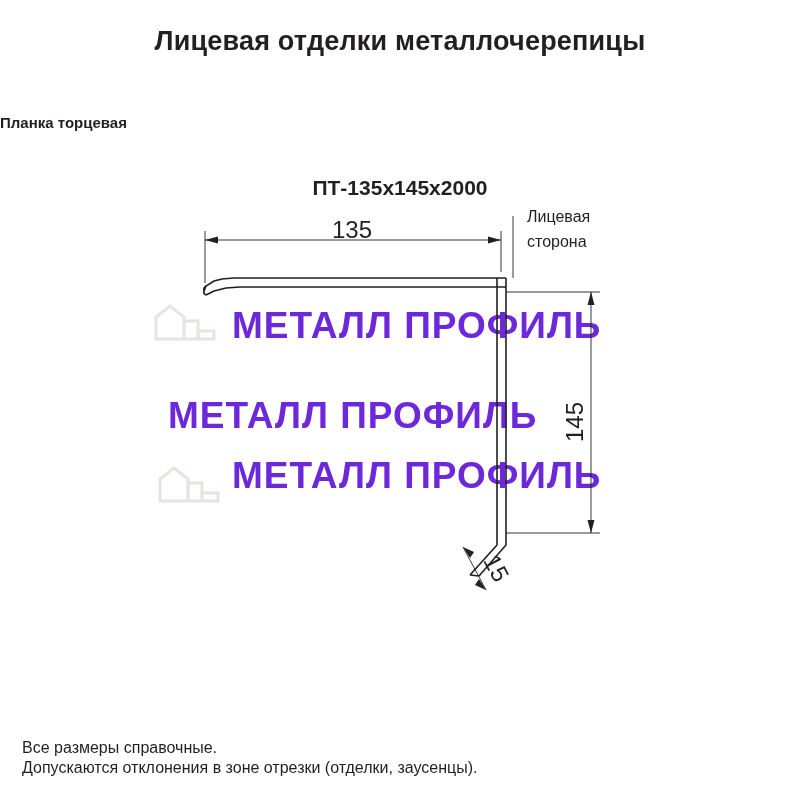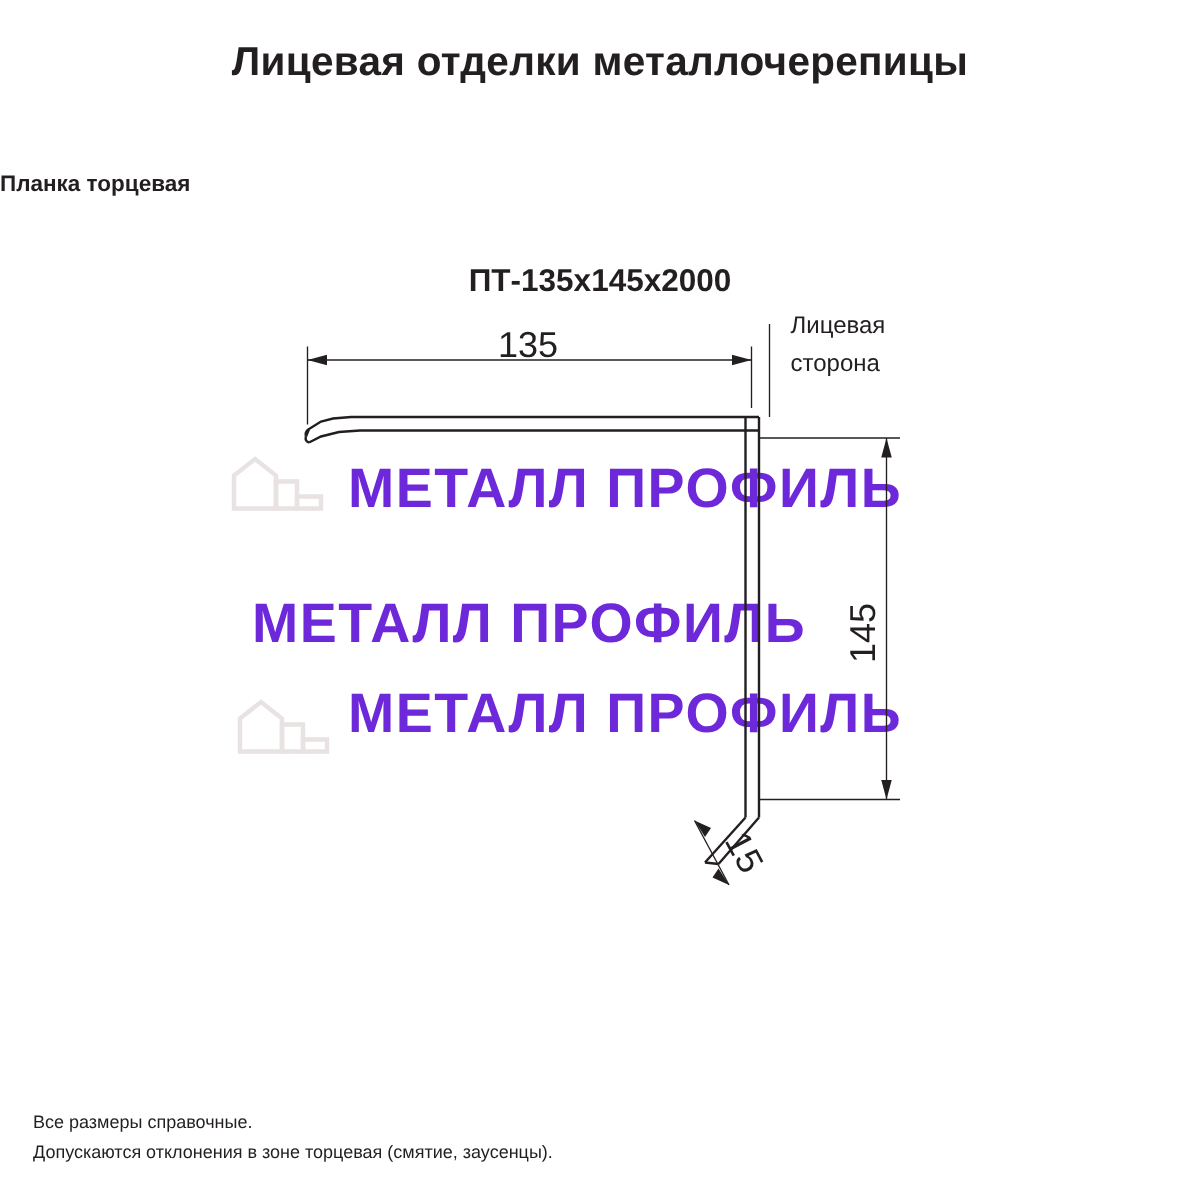--- a/index.html
+++ b/index.html
@@ -45,21 +45,21 @@
     width: 800px;
     text-align: center;
     font-size: 21px;
     font-weight: bold;
     margin-top: 36px;
   }
   .footnotes {
     position: absolute;
     left: 22px;
     top: 738px;
-    font-size: 12px;
+    font-size: 16px;
     line-height: 20px;
   }
   .footnotes div {
     white-space: nowrap;
   }
   .drawing {
     position: absolute;
     left: 0;
     top: 0;
     width: 800px;
@@ -169,16 +169,16 @@
     <text class="dimtext" x="352" y="238" text-anchor="middle">135</text>
     <text class="dimtext" x="583" y="422" text-anchor="middle" transform="rotate(-90 583 422)">145</text>
     <text class="dimtext" x="489" y="572" text-anchor="middle" transform="rotate(62 489 572)">15</text>
 
     <text class="labeltext" x="527" y="222">Лицевая</text>
     <text class="labeltext" x="527" y="247">сторона</text>
   </svg>
 
   <div class="footnotes">
     <div>Все размеры справочные.</div>
-    <div>Допускаются отклонения в зоне торцевая (смятие, заусенцы).</div>
+    <div>Допускаются отклонения в зоне отрезки (отделки, заусенцы).</div>
   </div>
 
 </div>
 
 </body></html>

